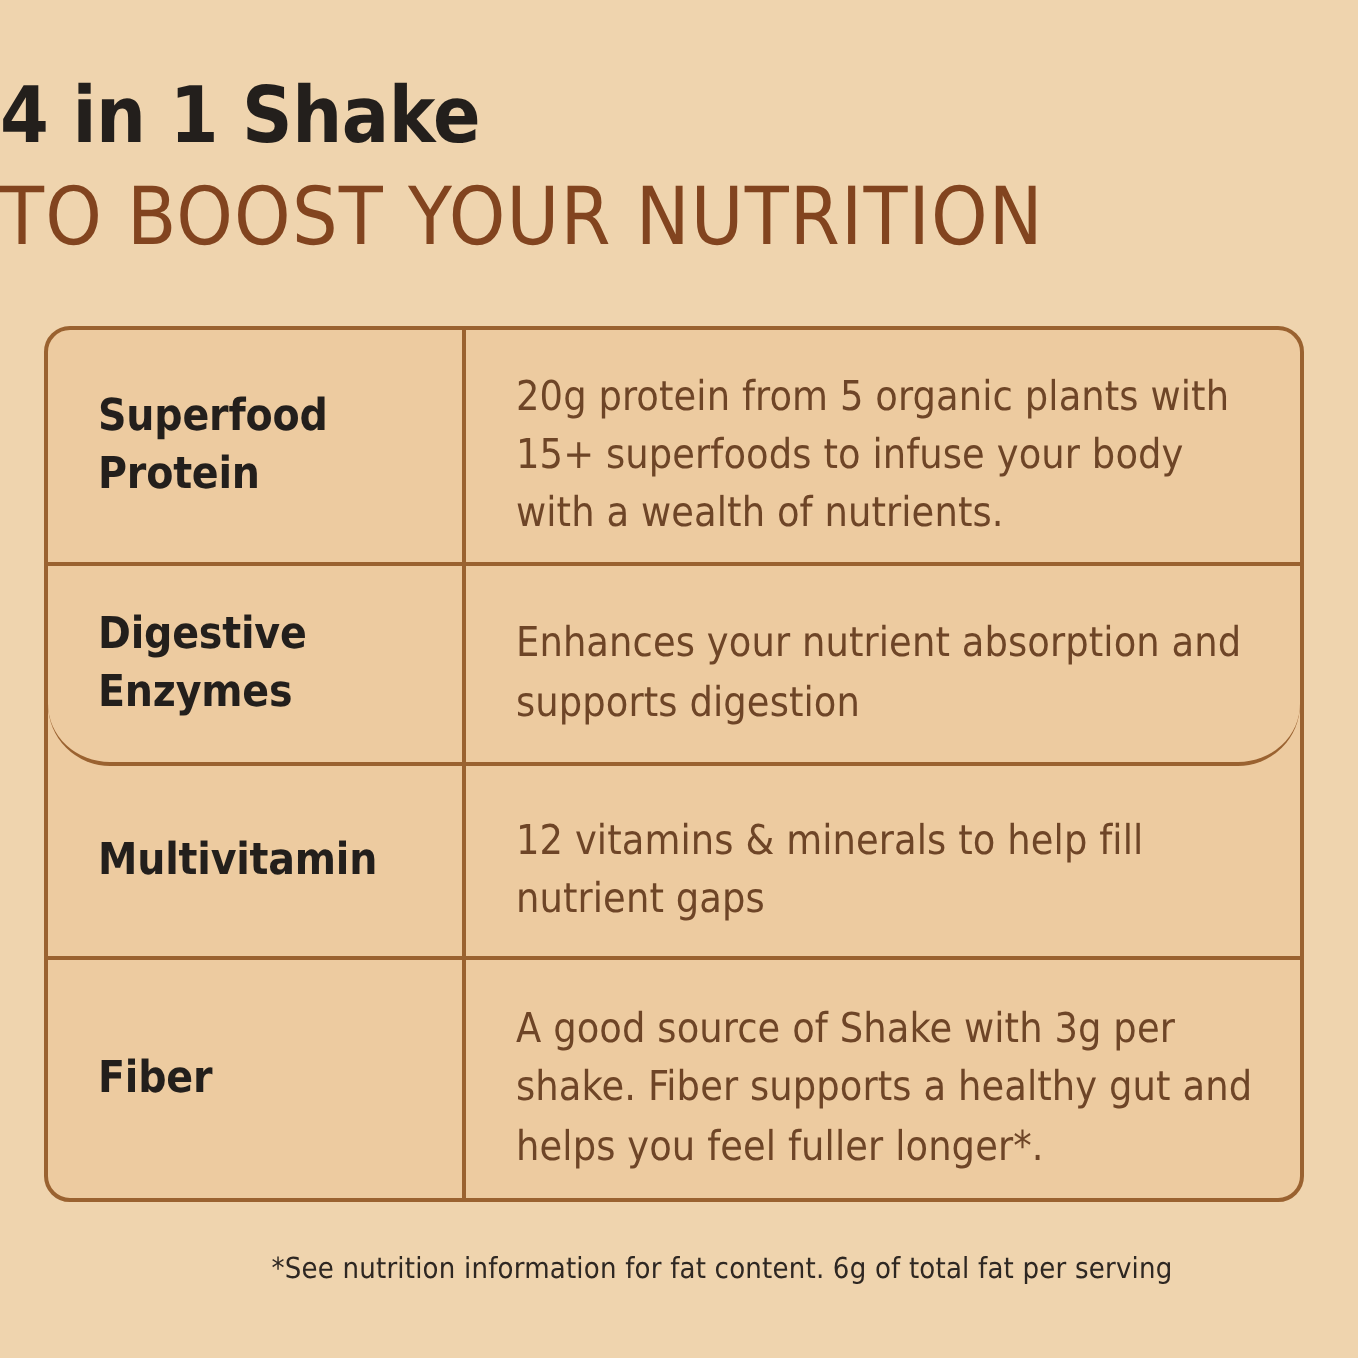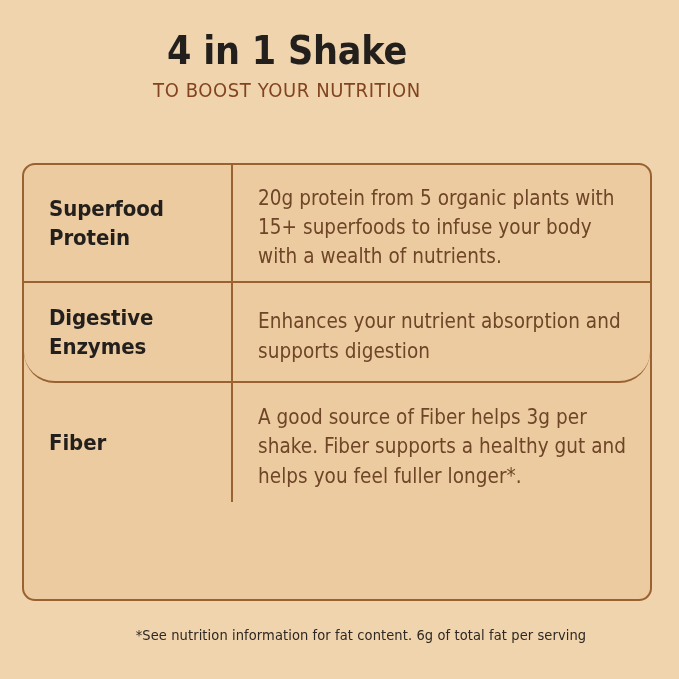--- a/index.html
+++ b/index.html
@@ -18,36 +18,36 @@
     position: relative;
     width: 679px;
     height: 679px;
     box-sizing: border-box;
   }
 
   
   .heading {
     position: absolute;
     left: 0;
-    top: 30px;
+    top: 38px;
     width: 574px;
-    text-align: center;
+    text-align: left;
   }
   .title {
     font-size: 39px;
     font-weight: 700;
     color: #231F1C;
     letter-spacing: -0.2px;
     line-height: 1.1;
     font-family: "DejaVu Sans", "Liberation Sans", sans-serif;
     font-stretch: condensed;
   }
   .subtitle {
     margin-top: 6px;
-    font-size: 20px;
+    font-size: 40px;
     font-weight: 400;
     color: #82441F;
     letter-spacing: 0.6px;
     line-height: 1.1;
     font-family: "DejaVu Sans Condensed", "Liberation Sans Narrow", "Liberation Sans", sans-serif;
   }
 
   
   .card {
     position: absolute;
@@ -147,27 +147,35 @@
 
     <div class="row row-1">
       <div class="cell-label">
         <div class="label-text">Digestive<br>Enzymes</div>
       </div>
       <div class="cell-desc">
         <div class="desc-text">Enhances your nutrient absorption and supports digestion</div>
       </div>
     </div>
 
+    <div class="row row-2">
+      <div class="cell-label">
+        <div class="label-text">Multivitamin</div>
+      </div>
+      <div class="cell-desc">
+        <div class="desc-text">12 vitamins &amp; minerals to help fill nutrient gaps</div>
+      </div>
+    </div>
 
     <div class="row row-3">
       <div class="cell-label">
         <div class="label-text">Fiber</div>
       </div>
       <div class="cell-desc">
-        <div class="desc-text">A good source of Fiber helps 3g per shake. Fiber supports a healthy gut and helps you feel fuller longer*.</div>
+        <div class="desc-text">A good source of Shake with 3g per shake. Fiber supports a healthy gut and helps you feel fuller longer*.</div>
       </div>
     </div>
 
   </div>
 
   <div class="footnote">*See nutrition information for fat content. 6g of total fat per serving</div>
 
 </div>
 
 </body></html>

